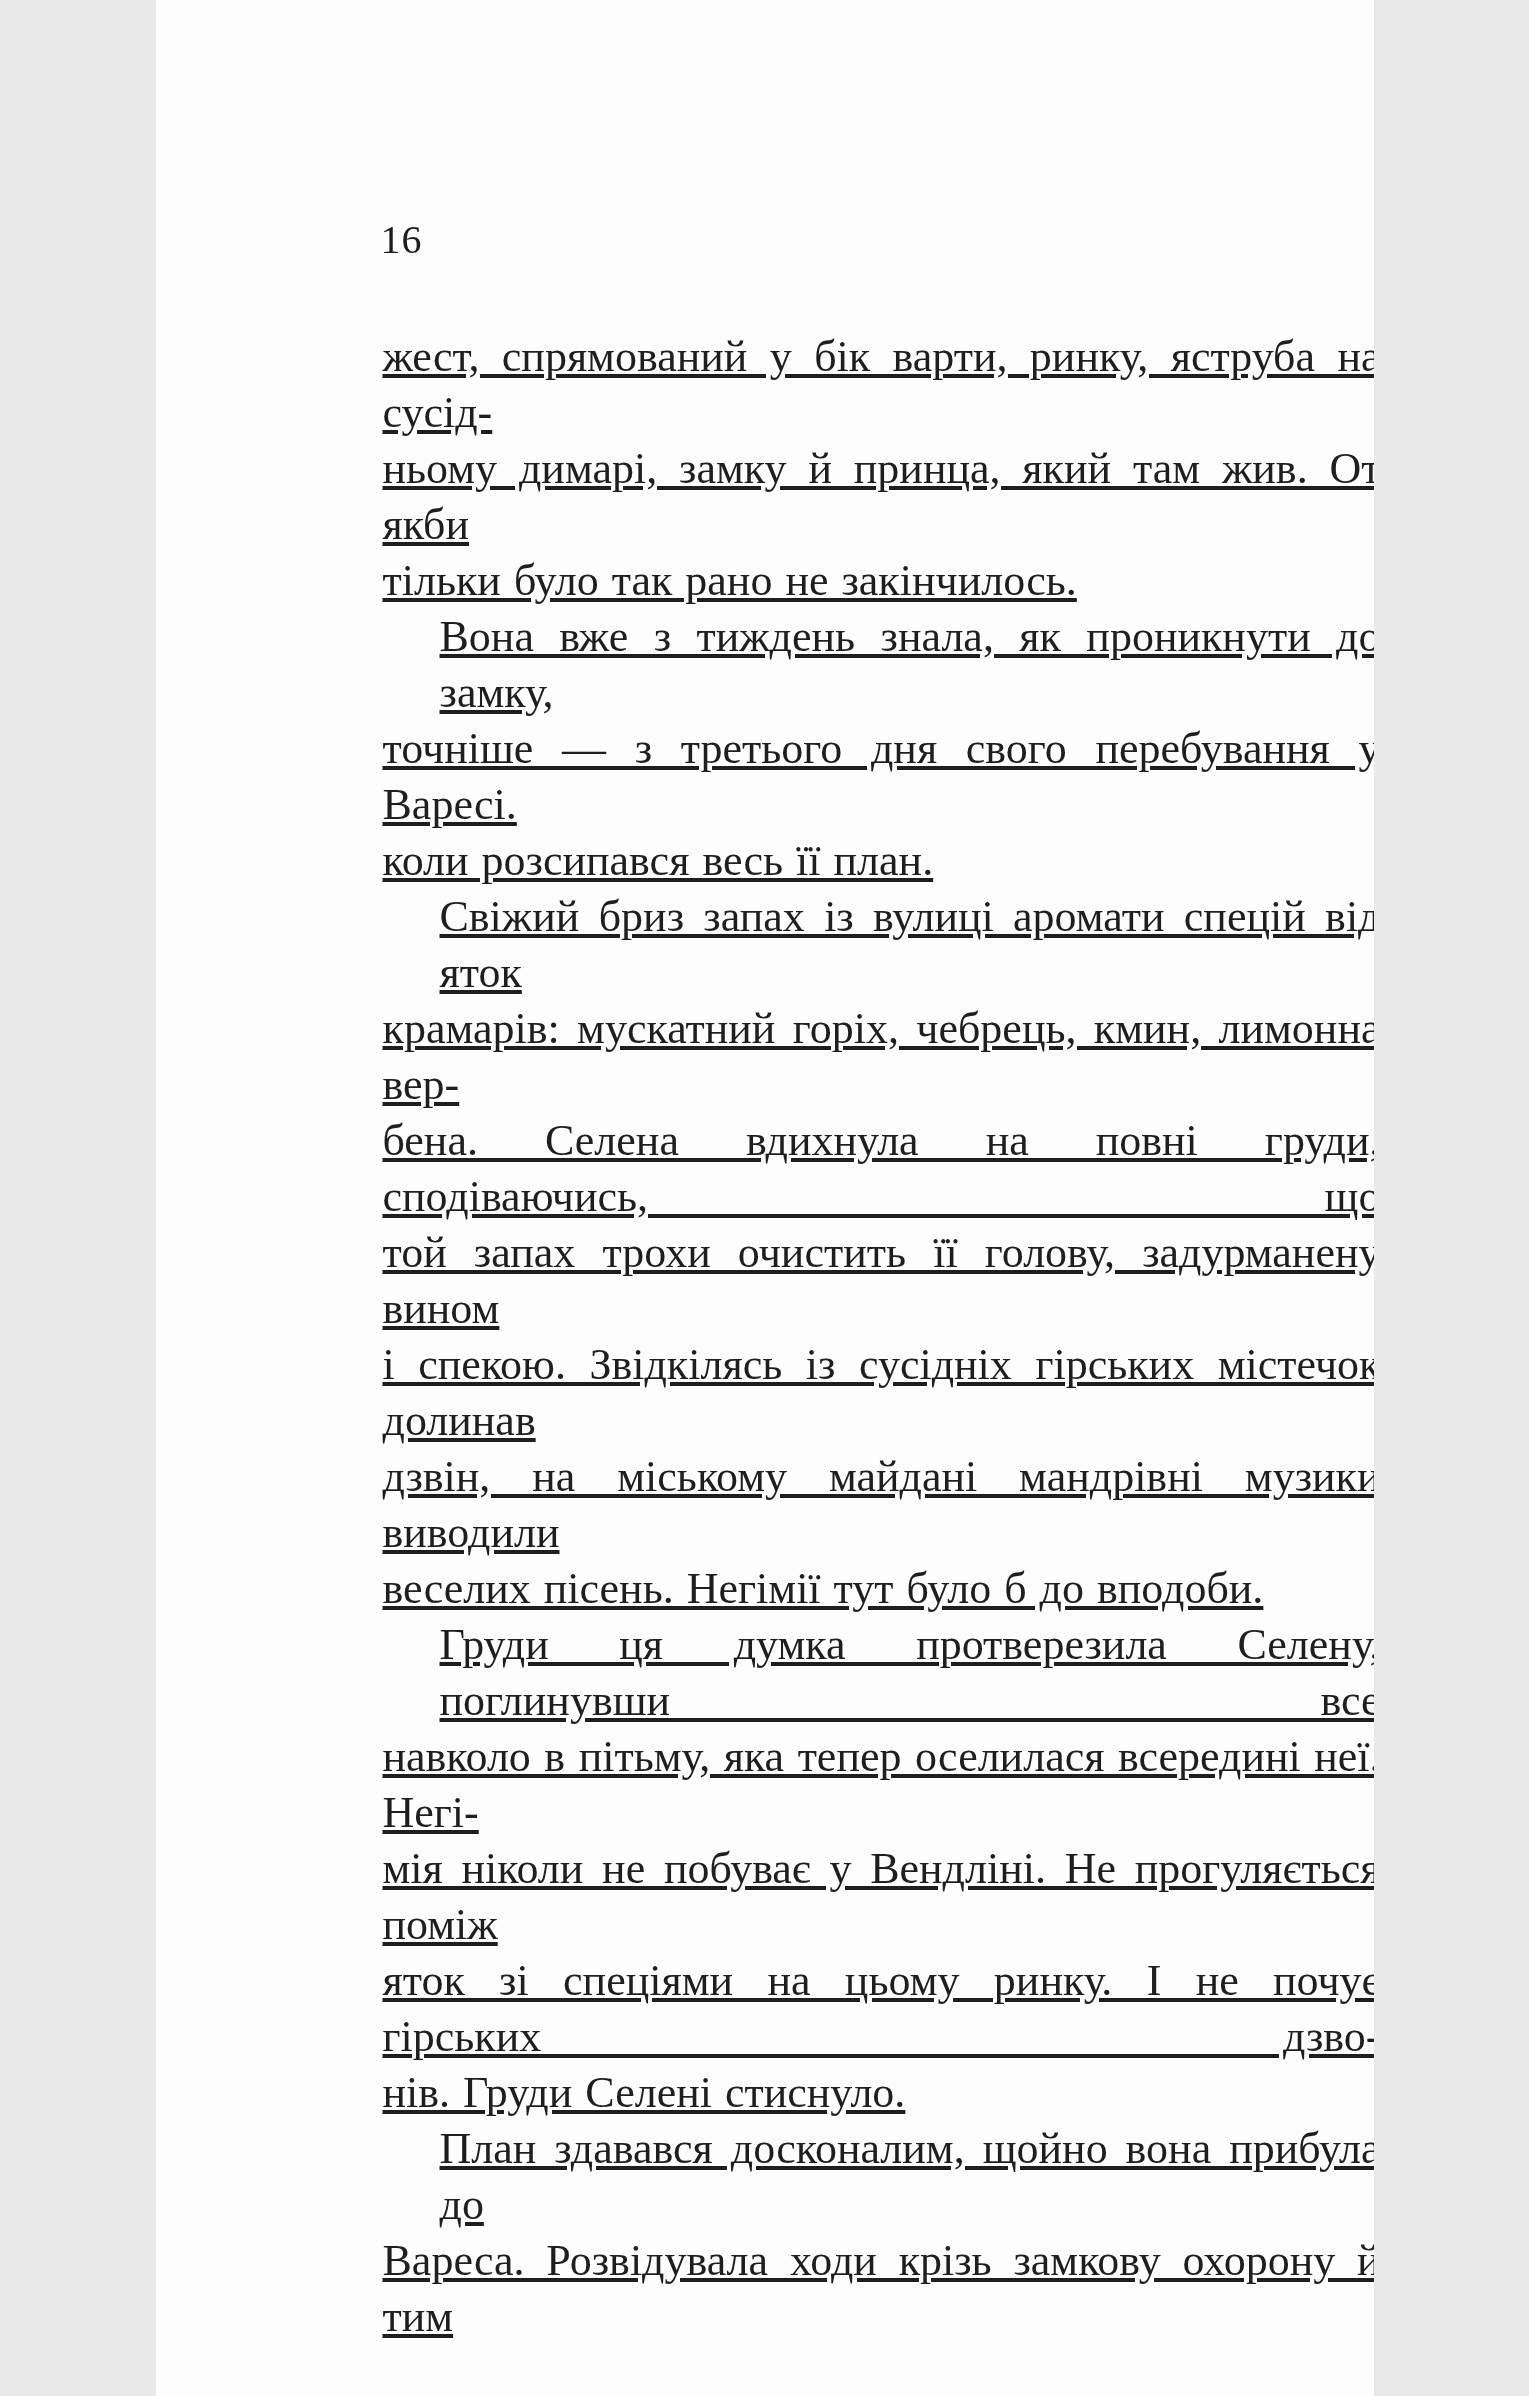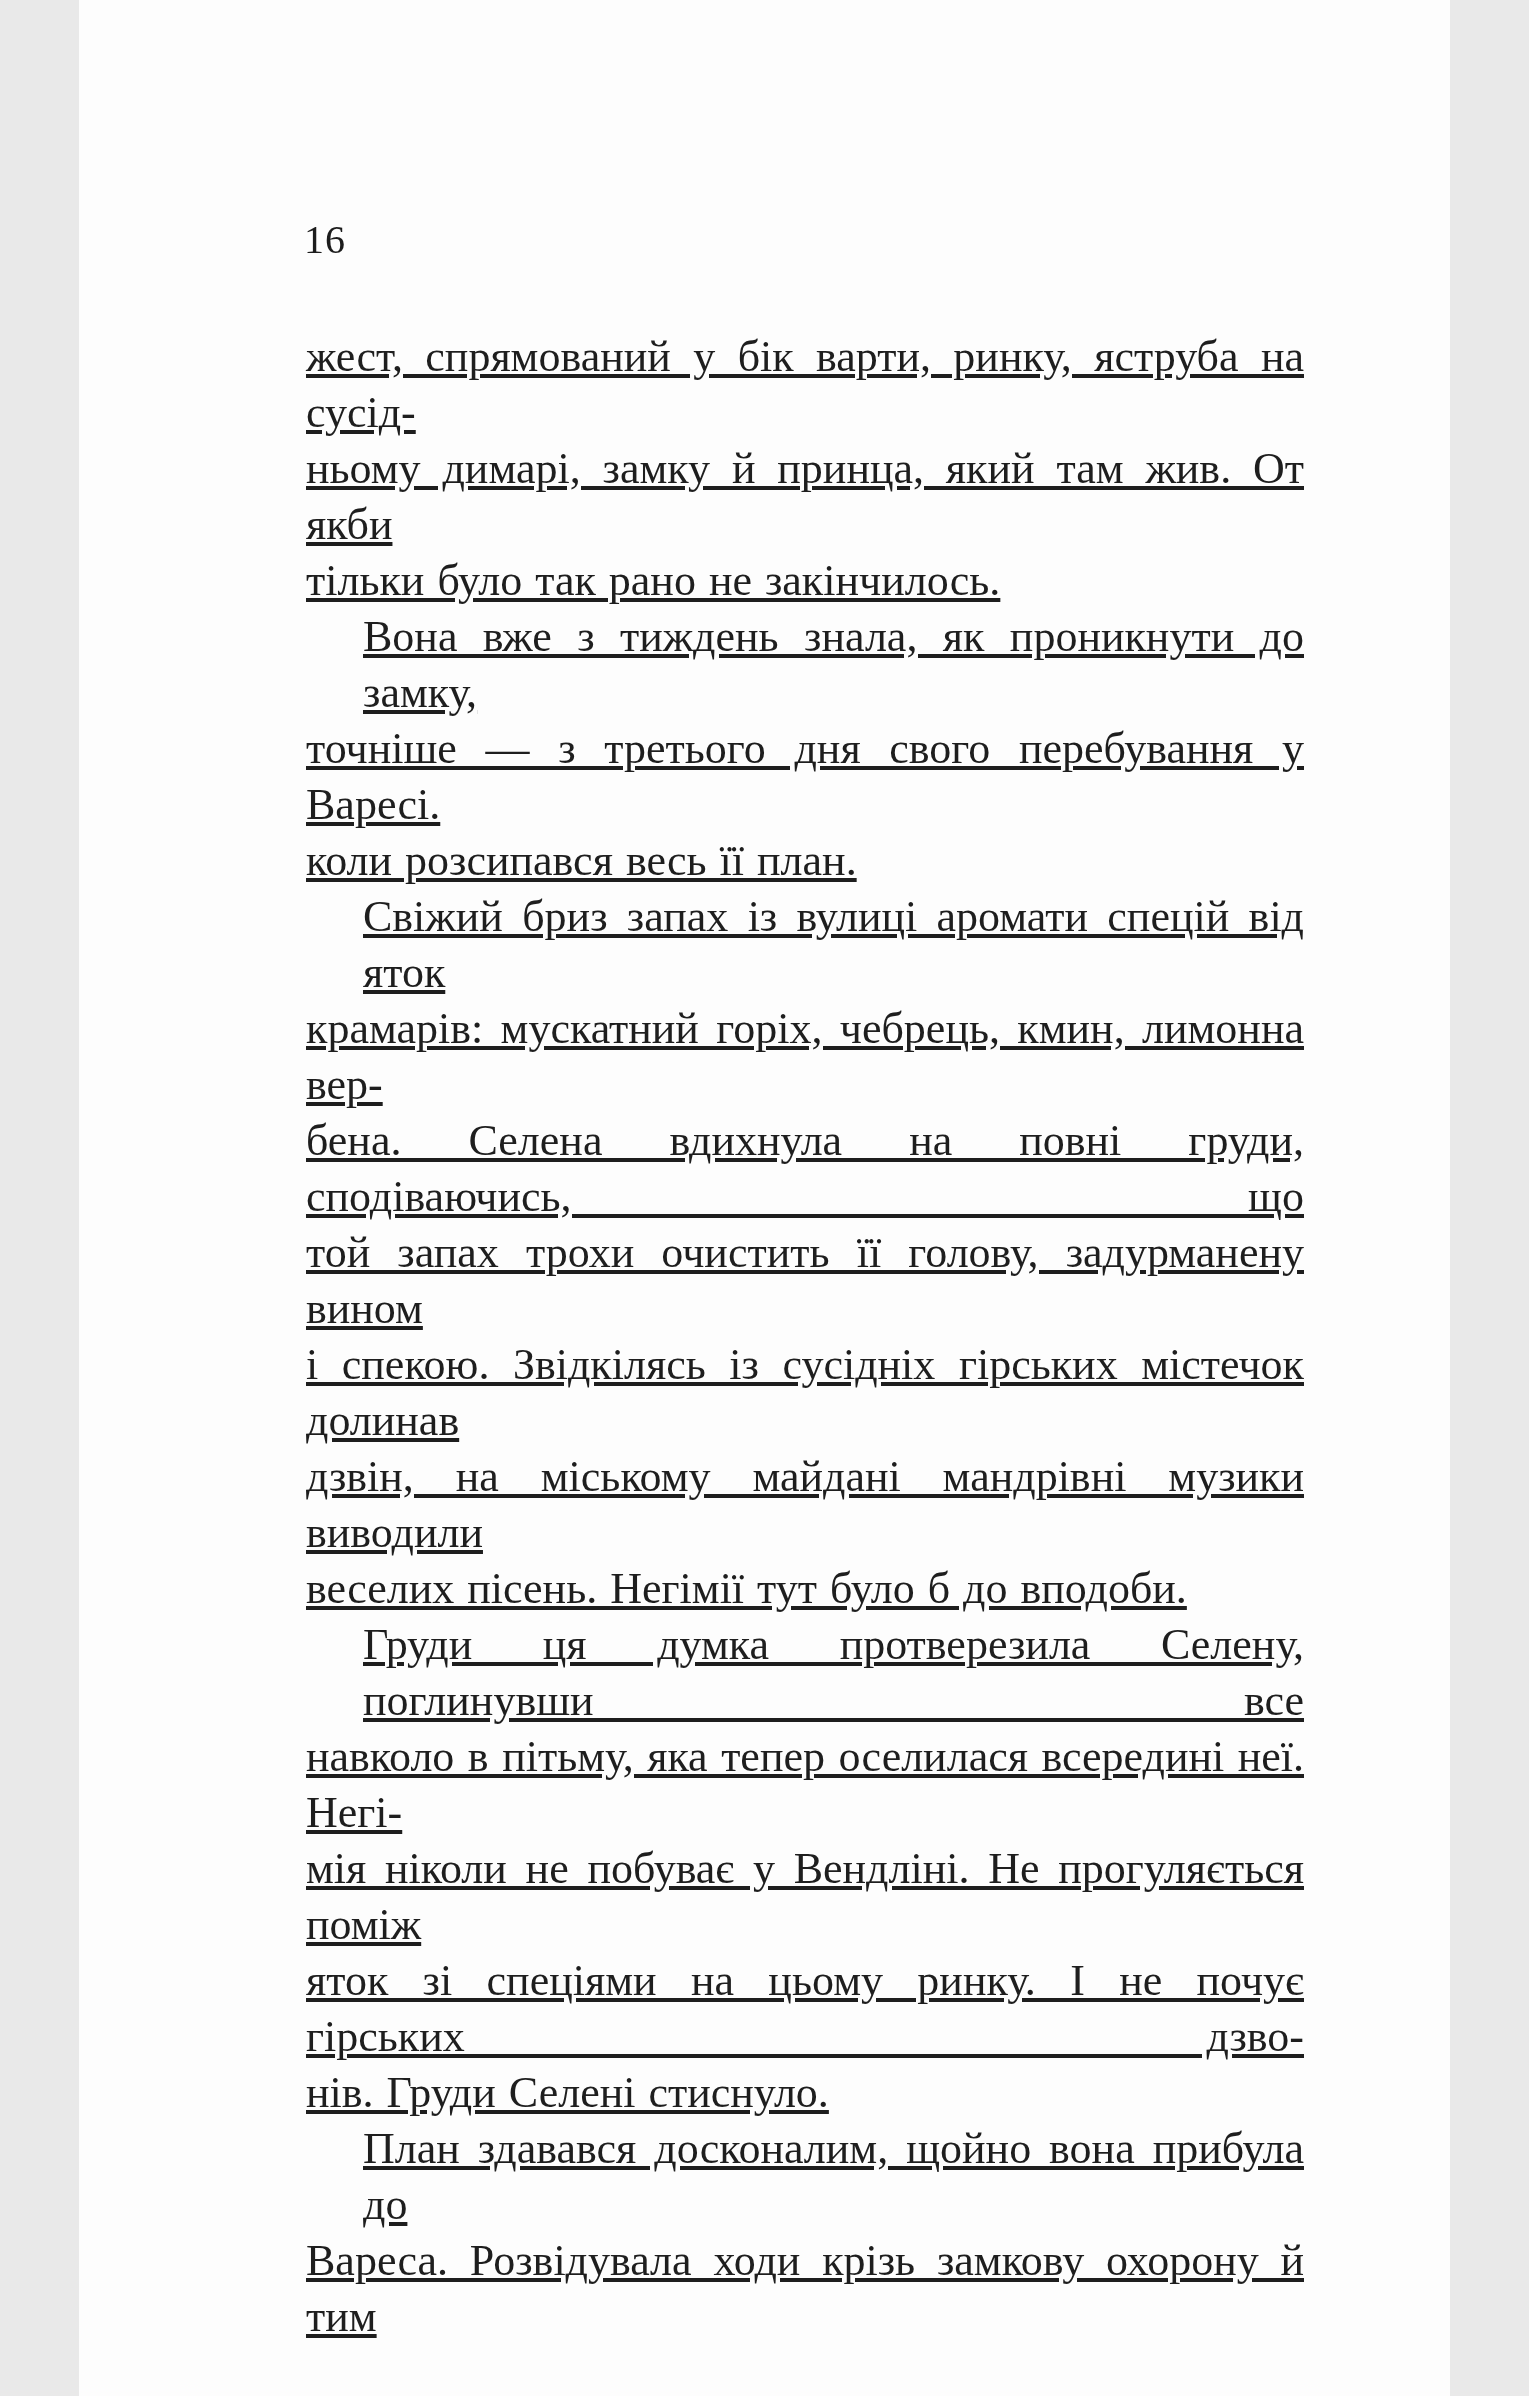--- a/index.html
+++ b/index.html
@@ -2,21 +2,21 @@
 <html lang="uk"><head>
 <meta charset="utf-8">
 <style>
   html, body {
     margin: 0;
     padding: 0;
     background: #e9e9e9;
   }
   .page {
     position: relative;
-    width: 1371px;
+    width: 1218px;
     height: 2396px;
     background: #fdfdfd;
     margin: 0 auto;
     overflow: hidden;
     color: #1c1c1c;
     font-family: "Liberation Serif", "DejaVu Serif", serif;
   }
   .page-number {
     position: absolute;
     left: 225px;

